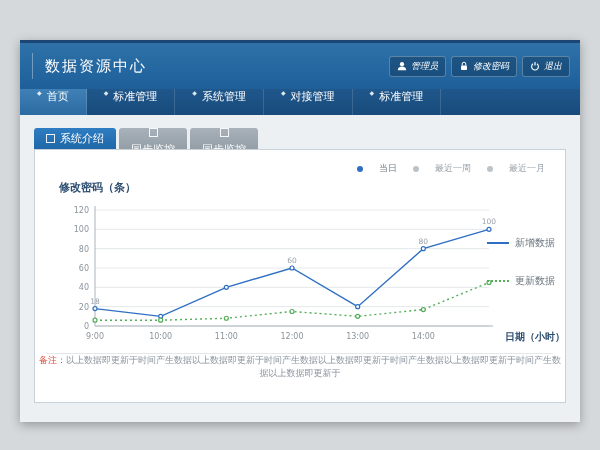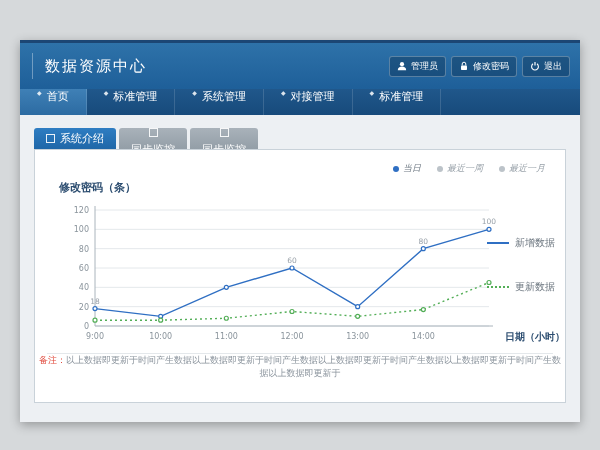--- a/index.html
+++ b/index.html
@@ -7,44 +7,44 @@
   .window{position:absolute;left:20px;top:40px;width:560px;height:382px;background:#edf0f3;box-shadow:0 3px 10px rgba(0,0,0,.3);}
   
   .app-header{height:46px;background:linear-gradient(#2e72a9,#1e5f99);border-top:3px solid #1c4674;display:flex;align-items:center;position:relative;}
   .logo{margin-left:14px;color:#fff;position:relative;line-height:1.15;}
   .logo-en{font-size:15px;font-weight:bold;font-style:italic;letter-spacing:1px;}
   .red-dot{position:absolute;top:-2px;left:46px;width:5px;height:5px;background:#e8432e;border-radius:50%;}
   .logo-cn{font-size:11px;font-weight:bold;letter-spacing:3px;}
   .hdr-divider{width:1px;height:26px;background:rgba(255,255,255,.35);margin:0 12px;}
   .app-title{color:#fff;font-size:15px;letter-spacing:2px;}
   .hdr-right{position:absolute;right:10px;top:0;height:100%;display:flex;align-items:center;gap:5px;}
-  .user-btn{display:flex;align-items:center;gap:4px;background:rgba(10,40,70,.35);border:1px solid rgba(255,255,255,.28);border-radius:3px;color:#fff;font-size:9px;padding:3px 7px;cursor:pointer;white-space:nowrap;}
+  .user-btn{display:flex;align-items:center;gap:4px;background:rgba(10,40,70,.35);border:1px solid rgba(255,255,255,.28);border-radius:3px;color:#fff;font-size:9px;padding:3px 7px;cursor:pointer;white-space:nowrap;font-style:italic;}
   .user-btn svg{display:block;}
   
   .nav{height:26px;background:linear-gradient(#20578b,#174a7b);display:flex;}
   .nav-item{display:flex;gap:5px;padding:0 17px;color:#fff;font-size:11px;border-right:1px solid rgba(255,255,255,.14);cursor:pointer;}
   .nav-item.active{background:linear-gradient(#3f80b6,#2c6ba2);}
   .nav-ico{font-size:6px;opacity:.85;}
   
   .content{position:relative;height:307px;}
   .tabs{display:flex;gap:3px;padding:13px 0 0 14px;}
   .tab{display:flex;align-items:center;gap:5px;height:21px;padding:0 12px;font-size:11px;color:#fff;border-radius:3px 3px 0 0;cursor:pointer;}
   .tab.active{background:linear-gradient(#2e7dc2,#1f67a8);align-items:center;}
   .tab.inactive{background:linear-gradient(#a9b2ba,#939ea7);flex-direction:column;}
   .tab-ico{width:7px;height:7px;border:1px solid rgba(255,255,255,.9);flex:none;}
   .panel{position:relative;margin:0 14px;height:252px;background:#fff;border:1px solid #c9d2d9;}
   .filter-legend{position:absolute;top:12px;right:20px;display:flex;gap:16px;}
-  .filter-item{display:flex;align-items:center;gap:4px;font-size:9px;color:#98a1a9;cursor:pointer;font-style:italic;}
+  .filter-item{display:flex;align-items:center;gap:16px;font-size:9px;color:#98a1a9;cursor:pointer;}
   .dot{width:6px;height:6px;border-radius:50%;background:#bcc3c9;flex:none;}
   .filter-item.active .dot{background:#2f6fc3;}
   .filter-item.active{color:#6f7a84;}
   .ylabel{position:absolute;top:30px;left:24px;font-size:11px;font-weight:bold;color:#2c4d70;}
   #chart{position:absolute;left:28px;top:50px;}
   .xlabel{position:absolute;left:470px;top:180px;font-size:10px;font-weight:bold;color:#2c4d70;}
-  .series-legend{position:absolute;right:10px;top:86px;display:flex;flex-direction:column;gap:30px;}
+  .series-legend{position:absolute;right:10px;top:86px;display:flex;flex-direction:column;gap:24px;}
   .series-item{display:flex;align-items:center;gap:6px;font-size:10px;color:#6d7780;}
   .sample{width:22px;height:0;border-top:2px solid #2f6fc3;flex:none;}
   .sample.dotted{border-top:2px dotted #53ae57;}
   .panel-divider{position:absolute;left:12px;right:12px;bottom:48px;border-top:1px solid #e4e8eb;}
   .note{position:absolute;bottom:22px;left:0;right:0;text-align:center;font-size:9px;color:#8b949d;}
   .note-label{color:#e0493c;}
 </style>
 </head>
 <body>
 

